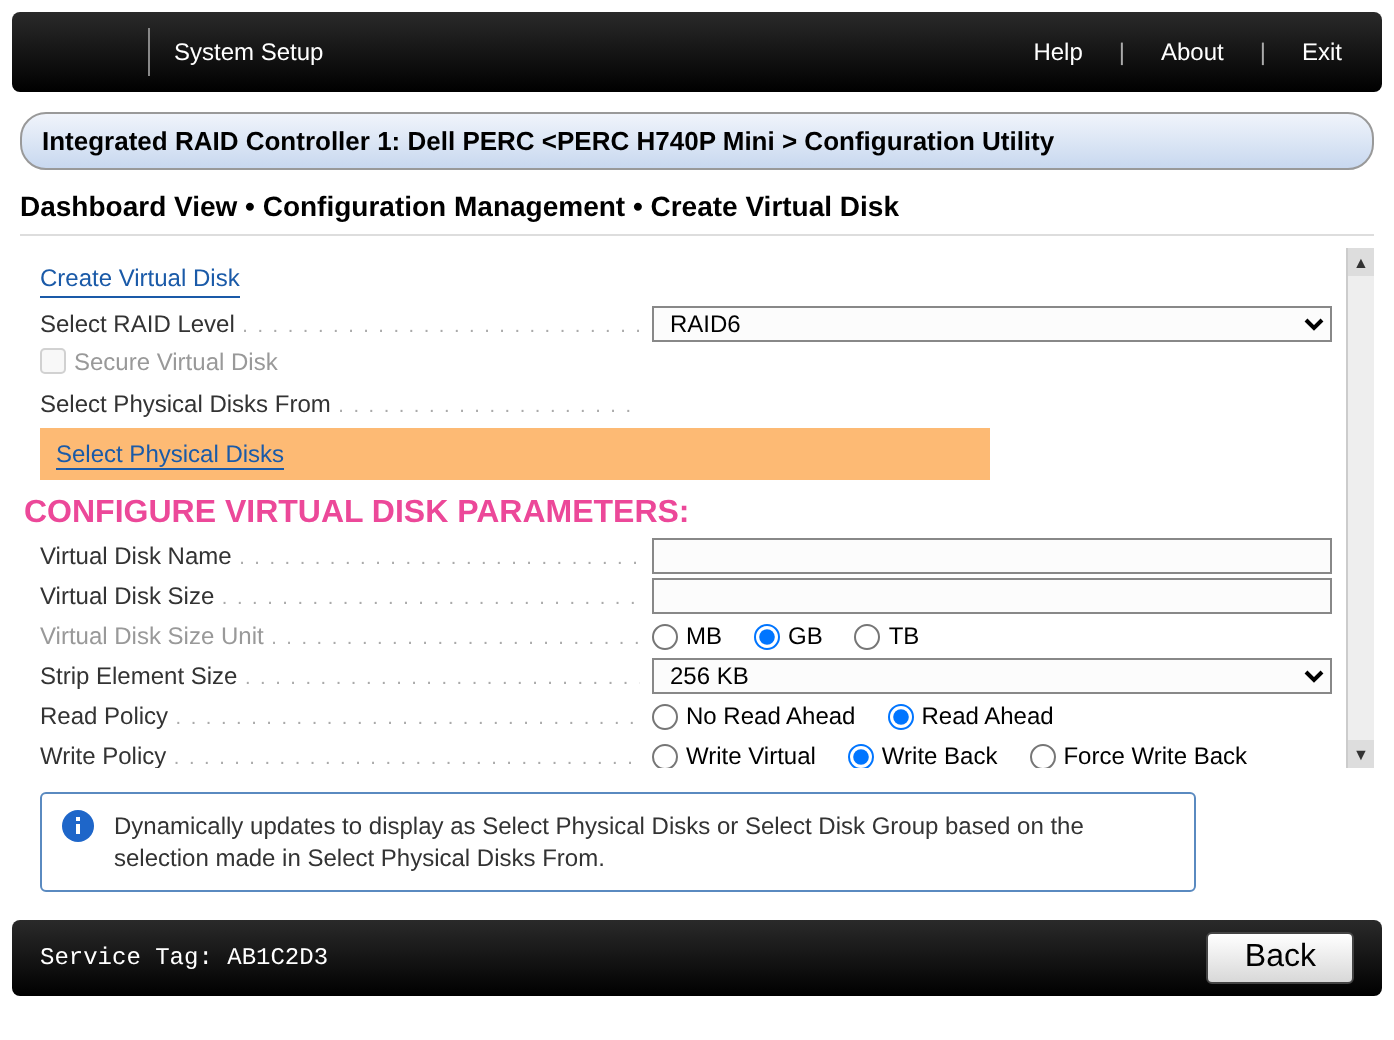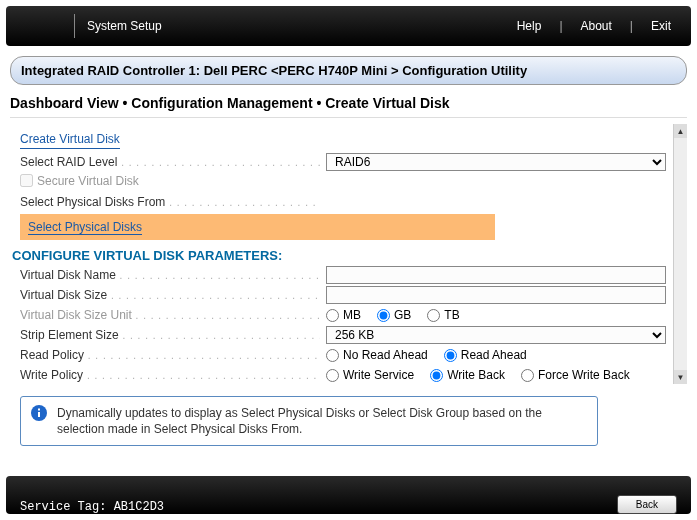--- a/index.html
+++ b/index.html
@@ -161,23 +161,23 @@
     width: 475px;
   }
   .highlight-row a {
     color: #1a5aa8;
     text-decoration: none;
     border-bottom: 1px solid #1a5aa8;
   }
 
   .section-header {
     font-weight: bold;
-    color: #0369a1;
+    color: #ec4899;
     margin: 2px 0 2px 0;
-    font-size: 13px;
+    font-size: 16px;
   }
 
   .info-box {
     margin: 12px 10px 0 10px;
     border: 1px solid #5a8ac0;
     border-radius: 3px;
     padding: 8px 10px;
     display: flex;
     gap: 10px;
     align-items: flex-start;
@@ -185,38 +185,38 @@
     width: 578px;
   }
   .info-icon {
     width: 16px; height: 16px;
     flex-shrink: 0;
   }
   .info-text { color: #333; line-height: 1.35; }
 
   .bottombar {
     position: absolute;
-    bottom: 6px;
+    bottom: 22px;
     left: 6px;
     right: 6px;
     height: 38px;
     background: linear-gradient(#2a2a2a, #000);
     border-radius: 4px;
     display: flex;
-    align-items: flex-end;
+    align-items: center;
     padding: 0 14px;
     color: #fff;
   }
   .bottombar-left { flex: 1; font-family: "Courier New", monospace; font-size: 12px; }
   .btn-back {
     background: linear-gradient(#fff, #d8d8d8);
     border: 1px solid #444;
     border-radius: 3px;
     padding: 3px 18px;
-    font-size: 10px;
+    font-size: 16px;
     cursor: pointer;
   }
 </style>
 </head>
 <body>
 
 <div class="topbar">
   <div class="topbar-left">
     <span class="topbar-divider"></span>
     <span>System Setup</span>
@@ -320,21 +320,21 @@
           <span>Read Ahead</span>
         </label>
       </div>
     </div>
 
     <div class="row">
       <div class="row-label dots-fill">Write Policy</div>
       <div class="row-control">
         <label class="radio-opt">
           <input type="radio" name="writepol" style="">
-          <span>Write Service</span>
+          <span>Write Virtual</span>
         </label>
         <label class="radio-opt">
           <input type="radio" name="writepol" checked="" style="">
           <span>Write Back</span>
         </label>
         <label class="radio-opt">
           <input type="radio" name="writepol" style="">
           <span>Force Write Back</span>
         </label>
       </div>

